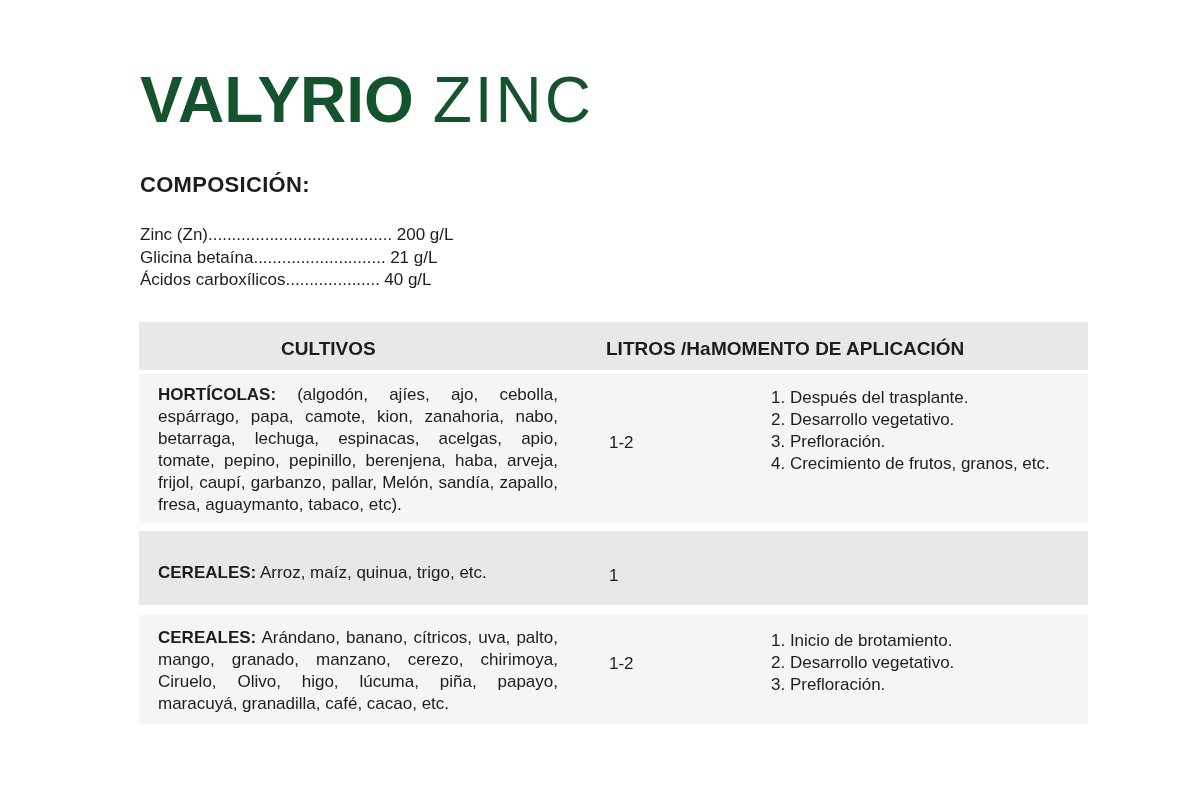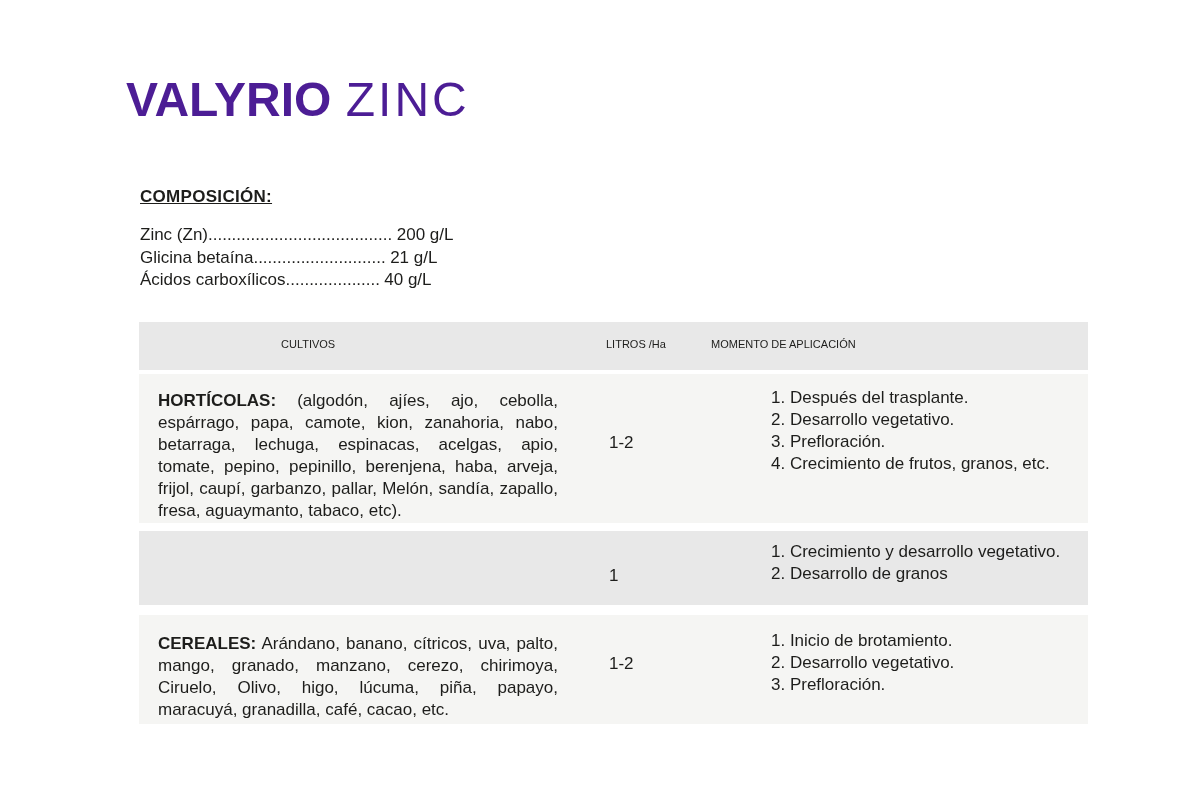--- a/index.html
+++ b/index.html
@@ -1,34 +1,34 @@
 <!DOCTYPE html>
 <html><head>
 <meta charset="utf-8">
 <style>
   html, body { margin: 0; padding: 0; background: #ffffff; }
   body { width: 1200px; height: 800px; position: relative; overflow: hidden;
          font-family: "Liberation Sans", "DejaVu Sans", sans-serif; color: #1d1d1b; }
-  .title { position: absolute; left: 126px; top: 62px; font-size: 48px; line-height: 76px;
-           color: #4c1d95; letter-spacing: 1px; white-space: nowrap; }
+  .title { position: absolute; left: 140px; top: 62px; font-size: 64px; line-height: 76px;
+           color: #14532d; letter-spacing: 1px; white-space: nowrap; }
   .title .bold { font-weight: 700; letter-spacing: 0px; }
   .title .light { font-weight: 400; letter-spacing: 3px; -webkit-text-stroke: 0; }
-  .comp-heading { position: absolute; left: 140px; top: 187px; font-size: 17px; font-weight: 700;
-                  letter-spacing: 0.3px; text-decoration: underline; }
+  .comp-heading { position: absolute; left: 140px; top: 172px; font-size: 22px; font-weight: 700;
+                  letter-spacing: 0.3px; }
   .comp-list { position: absolute; left: 140px; top: 224px; font-size: 17px; line-height: 22.5px; }
   .comp-row { white-space: nowrap; }
   .comp-name { display: inline-block; text-align: right; }
   .dots { display: inline-block; overflow: hidden; white-space: nowrap; vertical-align: bottom; letter-spacing: 0; }
   .table { position: absolute; left: 139px; top: 322px; width: 949px; }
-  .thead { height: 48px; background: #e8e8e8; position: relative; font-weight: 400; font-size: 11px; }
+  .thead { height: 48px; background: #e8e8e8; position: relative; font-weight: 700; font-size: 19px; }
   .thead div { position: absolute; top: 16px; }
   .row { position: relative; font-size: 17px; line-height: 22px; }
   .row.light { background: #f5f5f3; }
   .row.grey { background: #e8e8e8; }
-  .cult { position: absolute; left: 19px; width: 400px; text-align: justify; margin-top: 6px; }
+  .cult { position: absolute; left: 19px; width: 400px; text-align: justify; }
   .cult b { font-weight: 700; }
   .litros { position: absolute; left: 470px; width: 60px; }
   .momento { position: absolute; left: 604px; width: 340px; margin-left: 28px; }
   .momento div { white-space: nowrap; }
 </style>
 </head>
 <body>
 
 <div class="title">
   <span class="bold">VALYRIO</span>
@@ -67,25 +67,25 @@
     <div class="litros" style="top:58px;">1-2</div>
     <div class="momento" style="top:13px;">
       <div>1.  Después del trasplante.</div>
       <div>2. Desarrollo vegetativo.</div>
       <div>3. Prefloración.</div>
       <div>4. Crecimiento de frutos, granos, etc.</div>
     </div>
   </div>
 
   <div class="row grey" style="margin-top:8px; height:74px;">
+    <div class="cult" style="top:31px;">
+      <b>CEREALES:</b>
+      <span>Arroz, maíz, quinua, trigo, etc.</span>
+    </div>
     <div class="litros" style="top:34px;">1</div>
-    <div class="momento" style="top:10px;">
-      <div>1.  Crecimiento y desarrollo vegetativo.</div>
-      <div>2. Desarrollo de granos</div>
-    </div>
   </div>
 
   <div class="row light" style="margin-top:10px; height:109px;">
     <div class="cult" style="top:12px;">
       <b>CEREALES:</b>
       <span>Arándano, banano, cítricos, uva, palto, mango, granado, manzano, cerezo, chirimoya, Ciruelo, Olivo, higo, lúcuma, piña, papayo, maracuyá, granadilla, café, cacao, etc.</span>
     </div>
     <div class="litros" style="top:38px;">1-2</div>
     <div class="momento" style="top:15px;">
       <div>1.  Inicio de brotamiento.</div>

